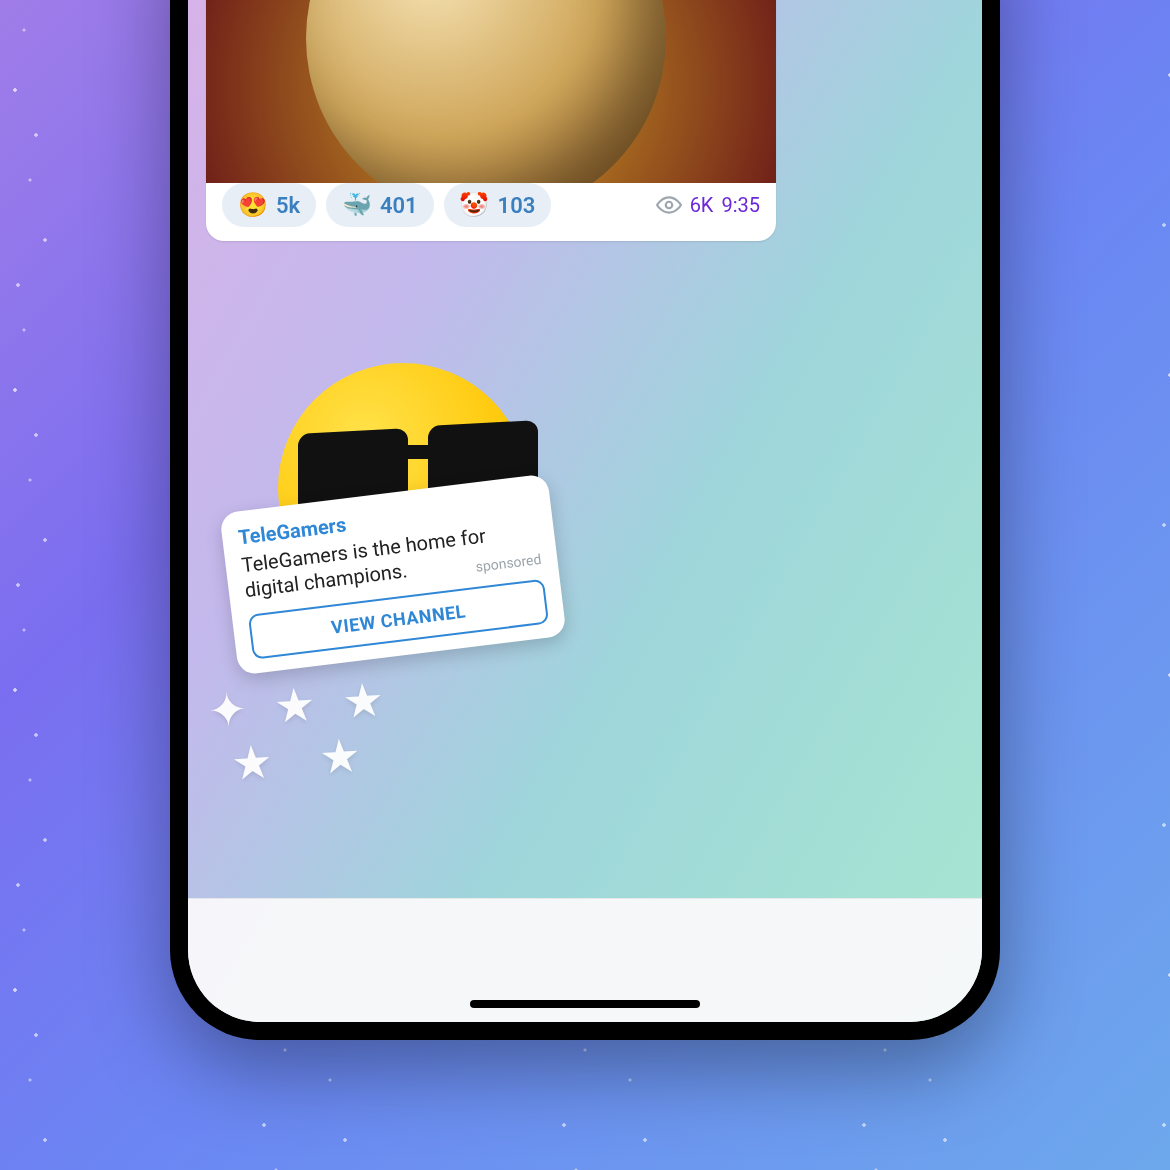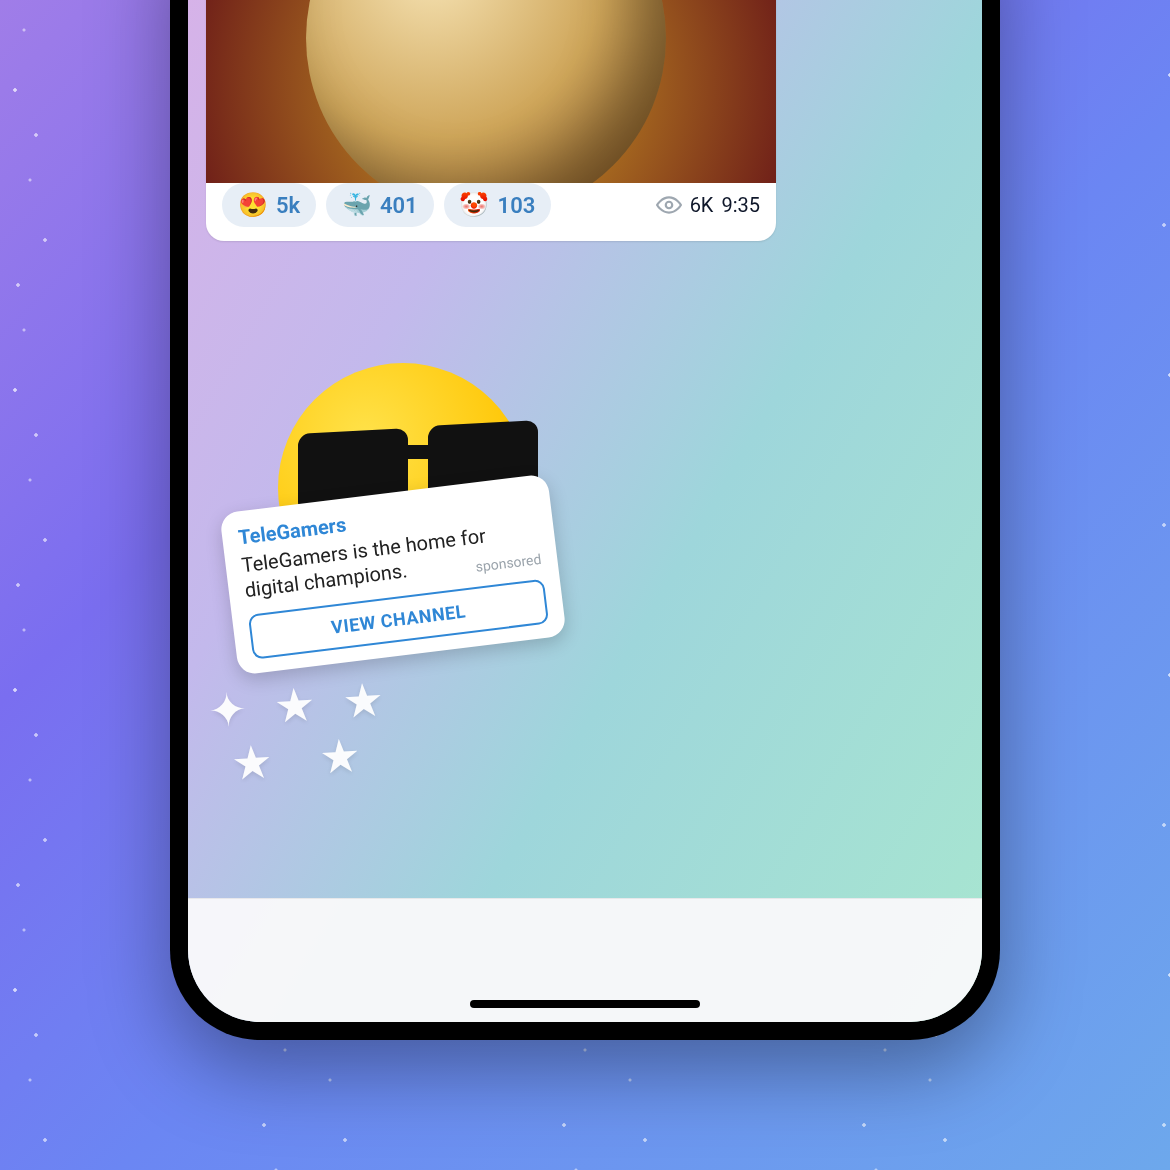--- a/index.html
+++ b/index.html
@@ -101,21 +101,21 @@
     border-radius: 22px;
     padding: 8px 16px;
     font-size: 22px; font-weight: 600;
     color: #3a7fbf;
     cursor: pointer;
   }
   .reaction .emoji { font-size: 24px; }
   .meta {
     margin-left: auto;
     display: inline-flex; align-items: center; gap: 8px;
-    color: #0f172a; font-size: 20px;
+    color: #6d28d9; font-size: 20px;
   }
   
   .sticker-wrap {
     position: absolute;
     left: 40px; top: 415px;
     width: 400px; height: 360px;
   }
   .duck {
     position: absolute;
     left: 40px; top: 0;

